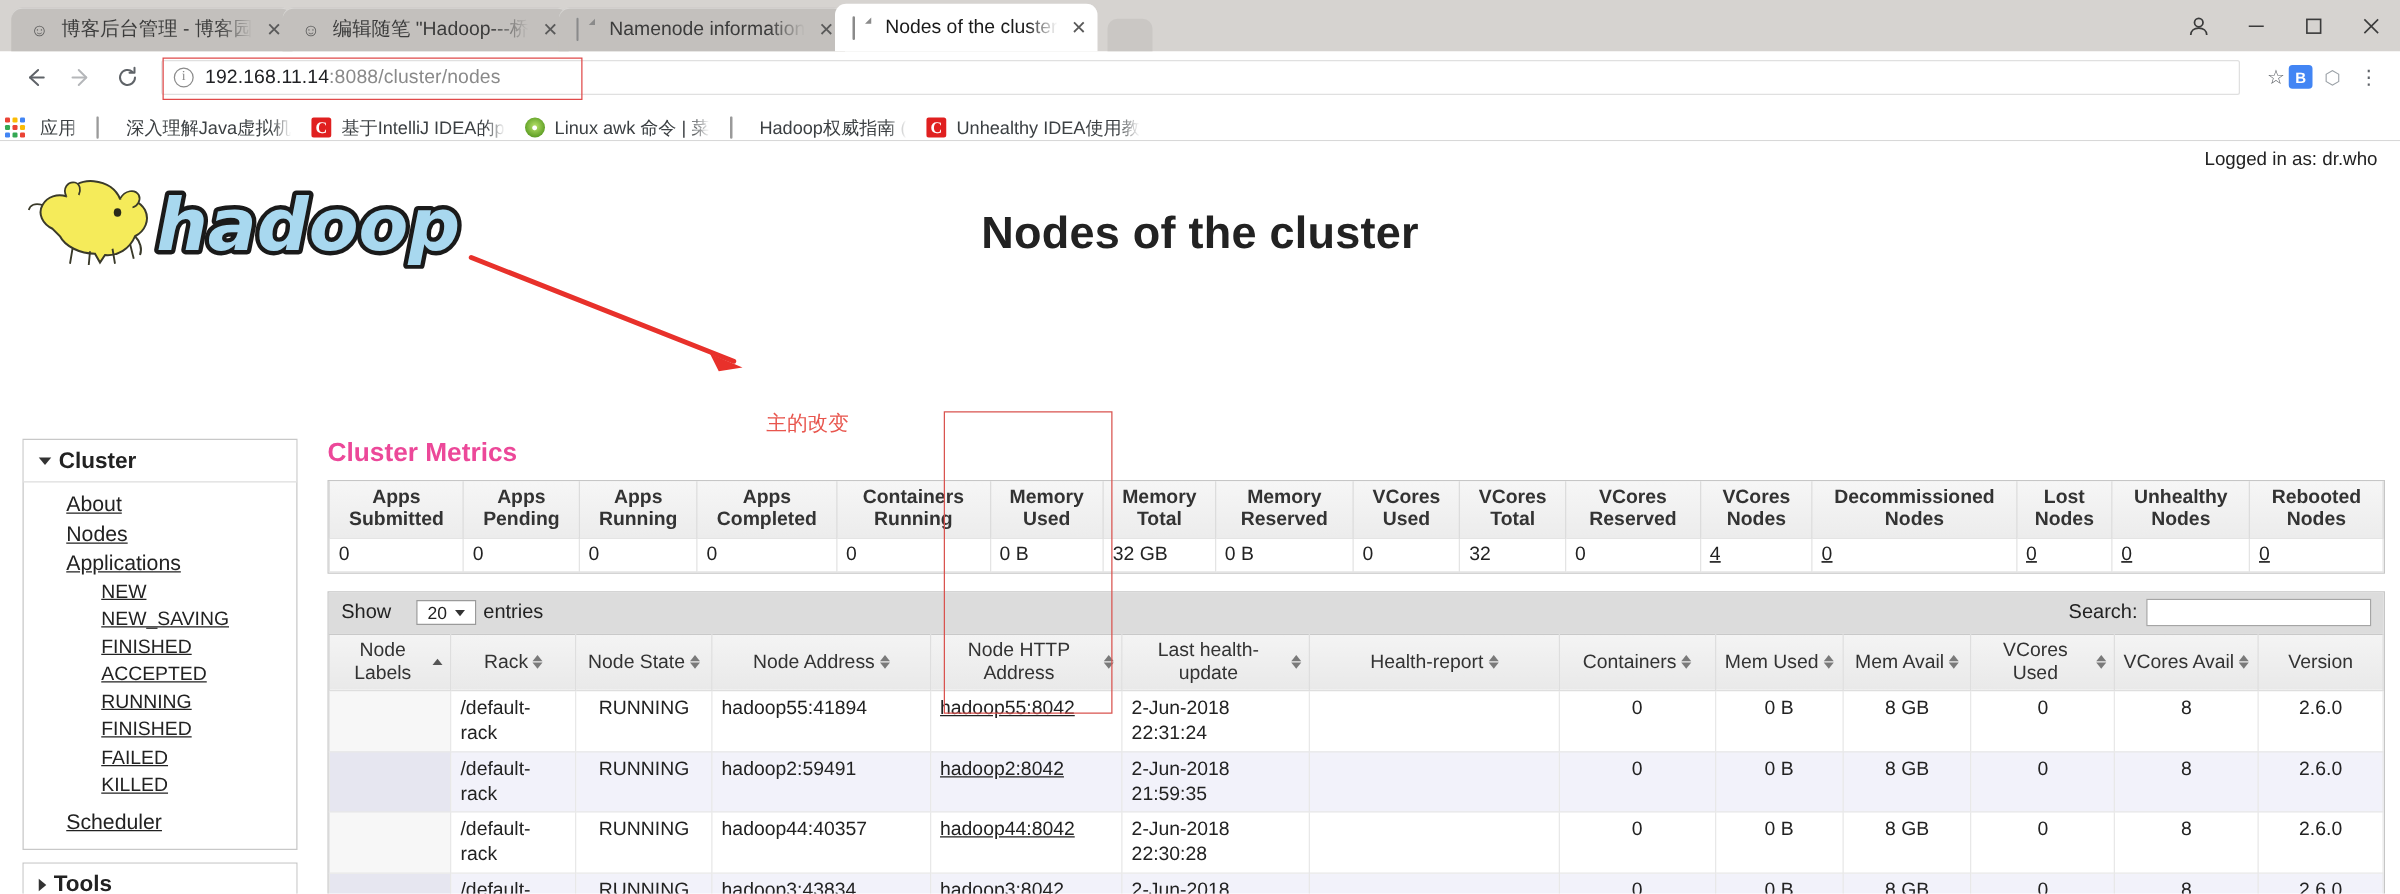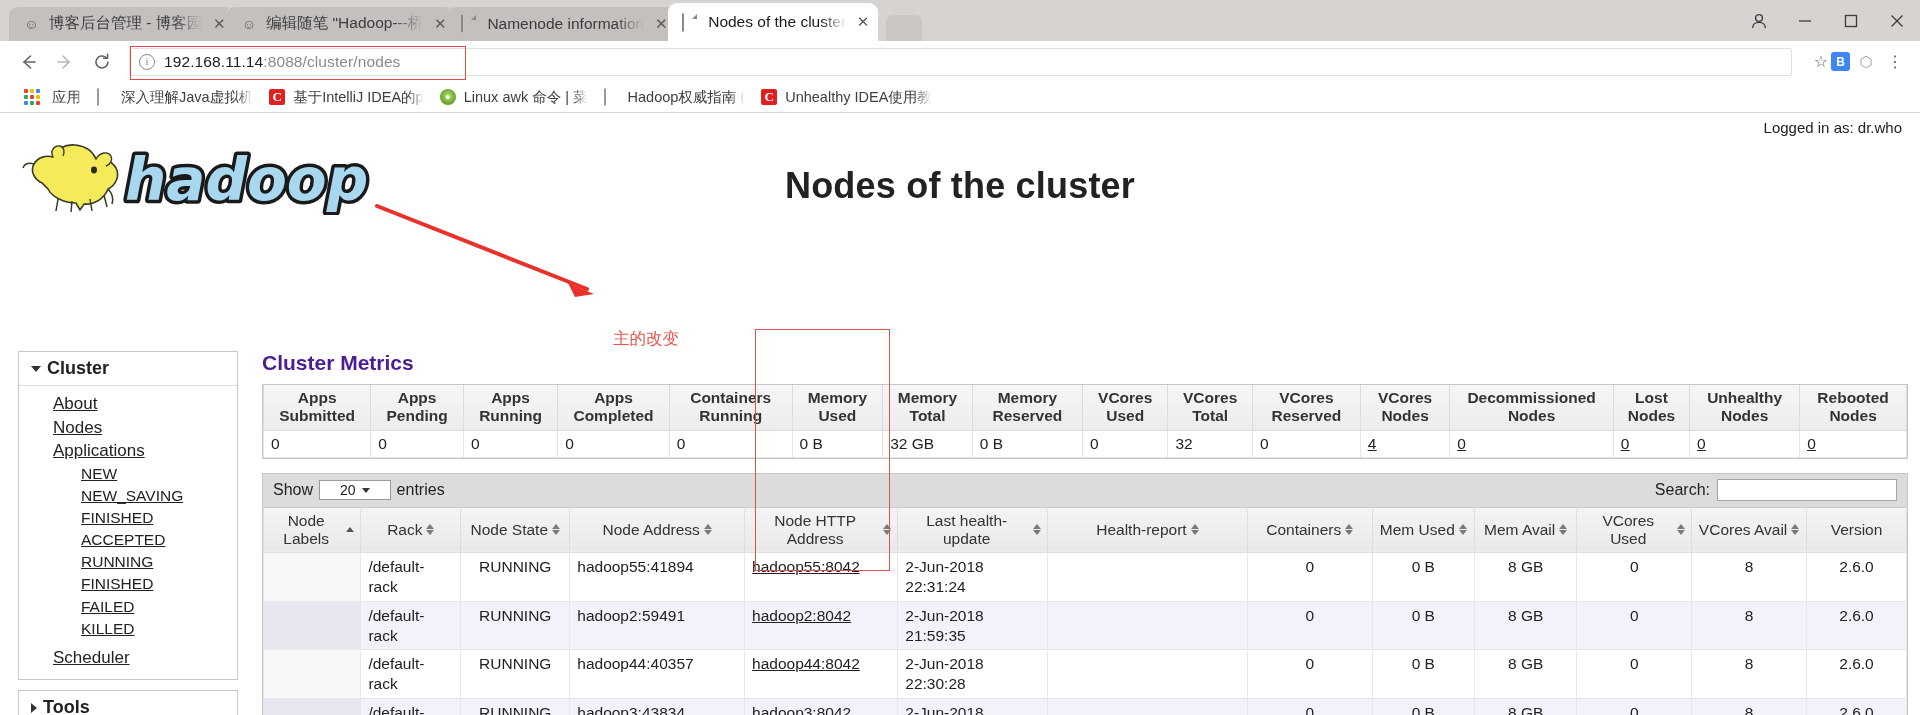--- a/index.html
+++ b/index.html
@@ -166,22 +166,22 @@
     display: flex; align-items: center; justify-content: center;
     font-weight: bold;
   }
   .ext-icon { width: 26px; text-align: center; color: #9aa0a6; font-size: 15px; }
   .menu-dots { width: 26px; text-align: center; color: #5f6368; font-size: 16px; }
 
   .bookmarks {
     height: 30px;
     background: #ffffff;
     display: flex;
-    align-items: center;
-    padding: 0 24px;
+    align-items: flex-end;
+    padding: 0 4px;
     border-bottom: 1px solid #d8d8d8;
     overflow: hidden;
   }
   .apps-grid {
     width: 18px; height: 18px;
     display: grid;
     grid-template-columns: repeat(3, 4px);
     grid-template-rows: repeat(3, 4px);
     gap: 2px;
     margin-right: 10px;
@@ -311,21 +311,21 @@
   .sb-link.sub {
     padding-left: 62px;
     font-size: 15.5px;
     line-height: 1.3;
   }
 
   
   .main { position: absolute; left: 262px; top: 238px; right: 12px; }
   .section-title {
     font-size: 21px;
-    color: #4c1d95;
+    color: #ec4899;
     margin: 0 0 9px 0;
   }
 
   table { border-collapse: collapse; width: 100%; }
 
   .metrics-wrap { border: 1px solid #c6c6c6; background: #fff; }
   .metrics th {
     background: linear-gradient(to bottom, #f6f6f6 0%, #ececec 100%);
     border: 1px solid #dcdcdc;
     border-top: none;
@@ -357,23 +357,24 @@
     color: #222;
     height: 33px;
   }
   .dt-len { display: flex; align-items: center; gap: 6px; }
   .sel-box {
     display: inline-flex;
     align-items: center;
     gap: 6px;
     border: 1px solid #9a9a9a;
     background: #fff;
-    padding: 0px 20px;
+    padding: 0px 8px;
     height: 20px;
     font-size: 14px;
+    margin-left: 14px;
   }
   .sel-box .arrow {
     width: 0; height: 0;
     border-left: 4px solid transparent;
     border-right: 4px solid transparent;
     border-top: 5px solid #333;
   }
   .dt-filter { margin-left: auto; display: flex; align-items: center; gap: 7px; }
   .dt-filter input {
     width: 180px; height: 22px;

